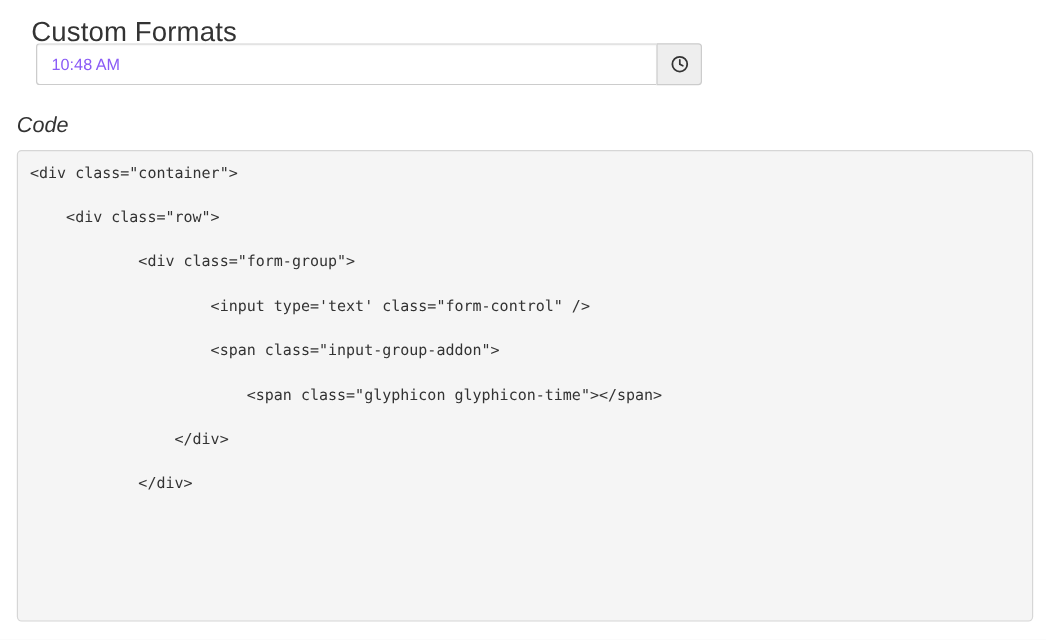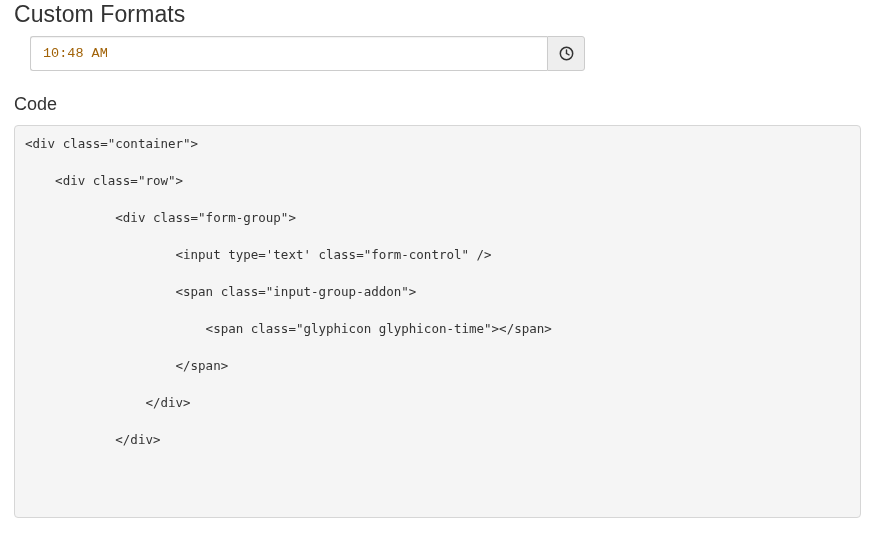--- a/index.html
+++ b/index.html
@@ -19,58 +19,59 @@
     width: 872px;
     height: 533px;
     box-sizing: border-box;
   }
 
   
   .page-title {
     position: absolute;
     left: 14px;
     top: 1px;
-    margin: 0;
+    margin: 12px;
     font-size: 23px;
     font-weight: normal;
     line-height: 27px;
     color: #333333;
     letter-spacing: 0.1px;
   }
   .section-title {
     position: absolute;
     left: 14px;
     top: 93px;
     margin: 0;
     font-size: 18px;
     font-weight: normal;
     line-height: 22px;
     color: #333333;
+    font-style: italic;
   }
 
   
   .input-group {
     position: absolute;
     left: 30px;
     top: 36px;
     width: 555px;
     height: 35px;
     display: flex;
     align-items: stretch;
     box-sizing: border-box;
   }
   .form-control {
     flex: 1 1 auto;
     height: 35px;
     box-sizing: border-box;
     padding: 6px 12px;
-    font-family: Liberation Mono, monospace;
+    font-family: Liberation Sans, sans-serif;
     font-size: 13.5px;
     line-height: 21px;
-    color: #a16207;
+    color: #8b5cf6;
     background-color: #ffffff;
     background-image: none;
     border: 1px solid #cccccc;
     border-right: none;
     border-radius: 3px 0 0 3px;
     outline: none;
     box-shadow: inset 0 1px 1px rgba(0,0,0,0.055);
   }
   .input-group-addon {
     flex: 0 0 auto;
@@ -143,21 +144,20 @@
   </div>
 
   <h2 class="section-title">Code</h2>
 
   <pre class="code-block"><code><span class="code-line">&lt;div class="container"&gt;</span>
 <span class="code-line">    &lt;div class="row"&gt;</span>
 <span class="code-line">            &lt;div class="form-group"&gt;</span>
 <span class="code-line">                    &lt;input type='text' class="form-control" /&gt;</span>
 <span class="code-line">                    &lt;span class="input-group-addon"&gt;</span>
 <span class="code-line">                        &lt;span class="glyphicon glyphicon-time"&gt;&lt;/span&gt;</span>
-<span class="code-line">                    &lt;/span&gt;</span>
 <span class="code-line">                &lt;/div&gt;</span>
 <span class="code-line">            &lt;/div&gt;</span>
 
 
 
 
 
 
 
 

